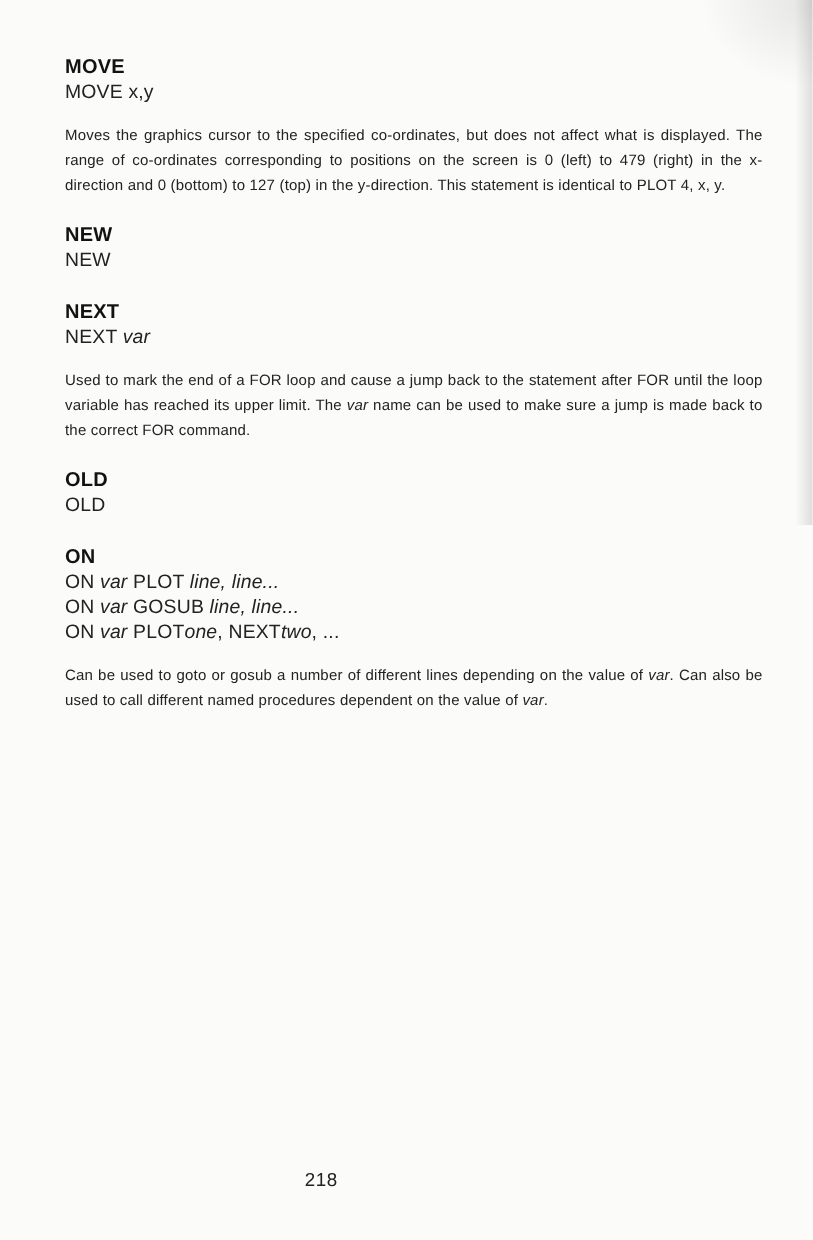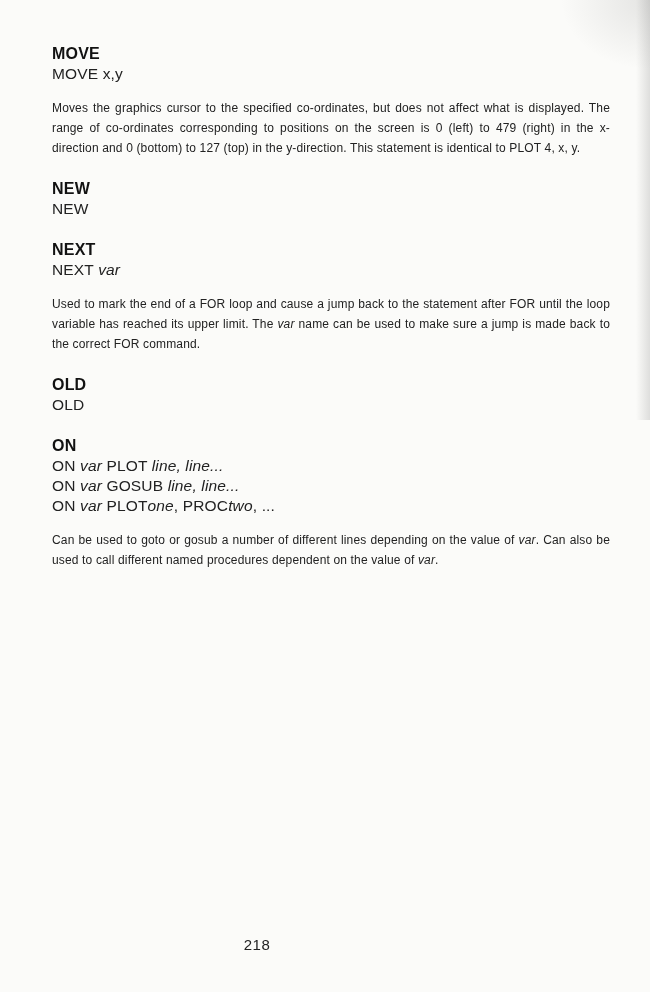--- a/index.html
+++ b/index.html
@@ -118,21 +118,21 @@
     <div class="cmd-syntax">
         <div class="syntax-line"><span>OLD</span></div>
       </div>
   </section>
 
   <section class="cmd-section">
     <h2 class="cmd-heading">ON</h2>
     <div class="cmd-syntax">
         <div class="syntax-line"><span>ON </span><em>var</em><span> PLOT </span><em>line, line...</em></div>
         <div class="syntax-line"><span>ON </span><em>var</em><span> GOSUB </span><em>line, line...</em></div>
-        <div class="syntax-line"><span>ON </span><em>var</em><span> PLOT</span><em>one</em><span>, PROC</span><em>two</em><span>, ...</span></div>
+        <div class="syntax-line"><span>ON </span><em>var</em><span> PLOT</span><em>one</em><span>, NEXT</span><em>two</em><span>, ...</span></div>
       </div>
     <div class="cmd-body">
         <p class="body-para"><span>Can be used to goto or gosub a number of different lines depending on the value of </span><em>var</em><span>. Can also be used to call different named procedures dependent on the value of </span><em>var</em><span>.</span></p>
       </div>
   </section>
 </main>
 
 <footer class="page-footer">
   <span class="page-number">218</span>
 </footer>

